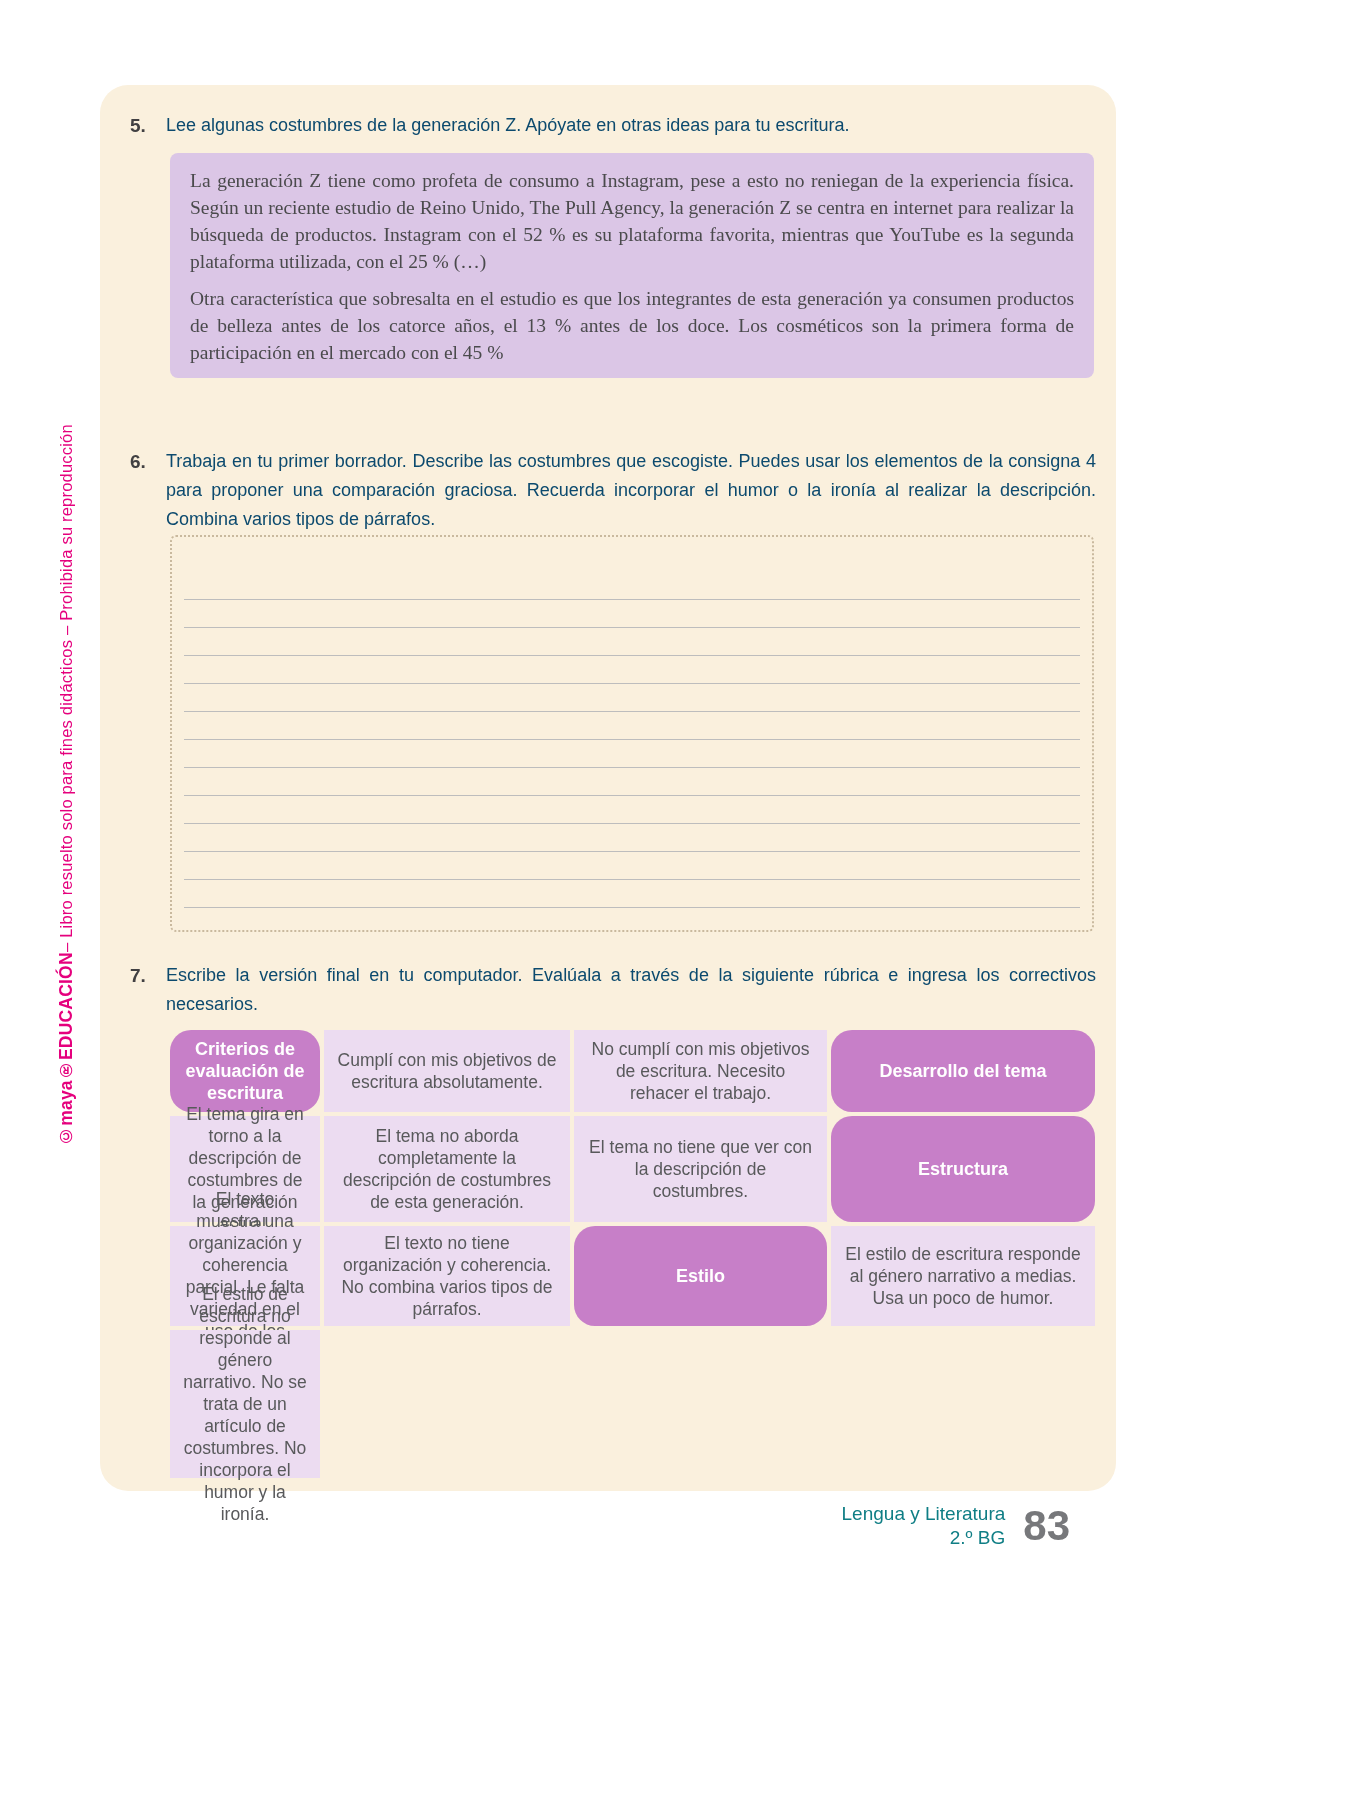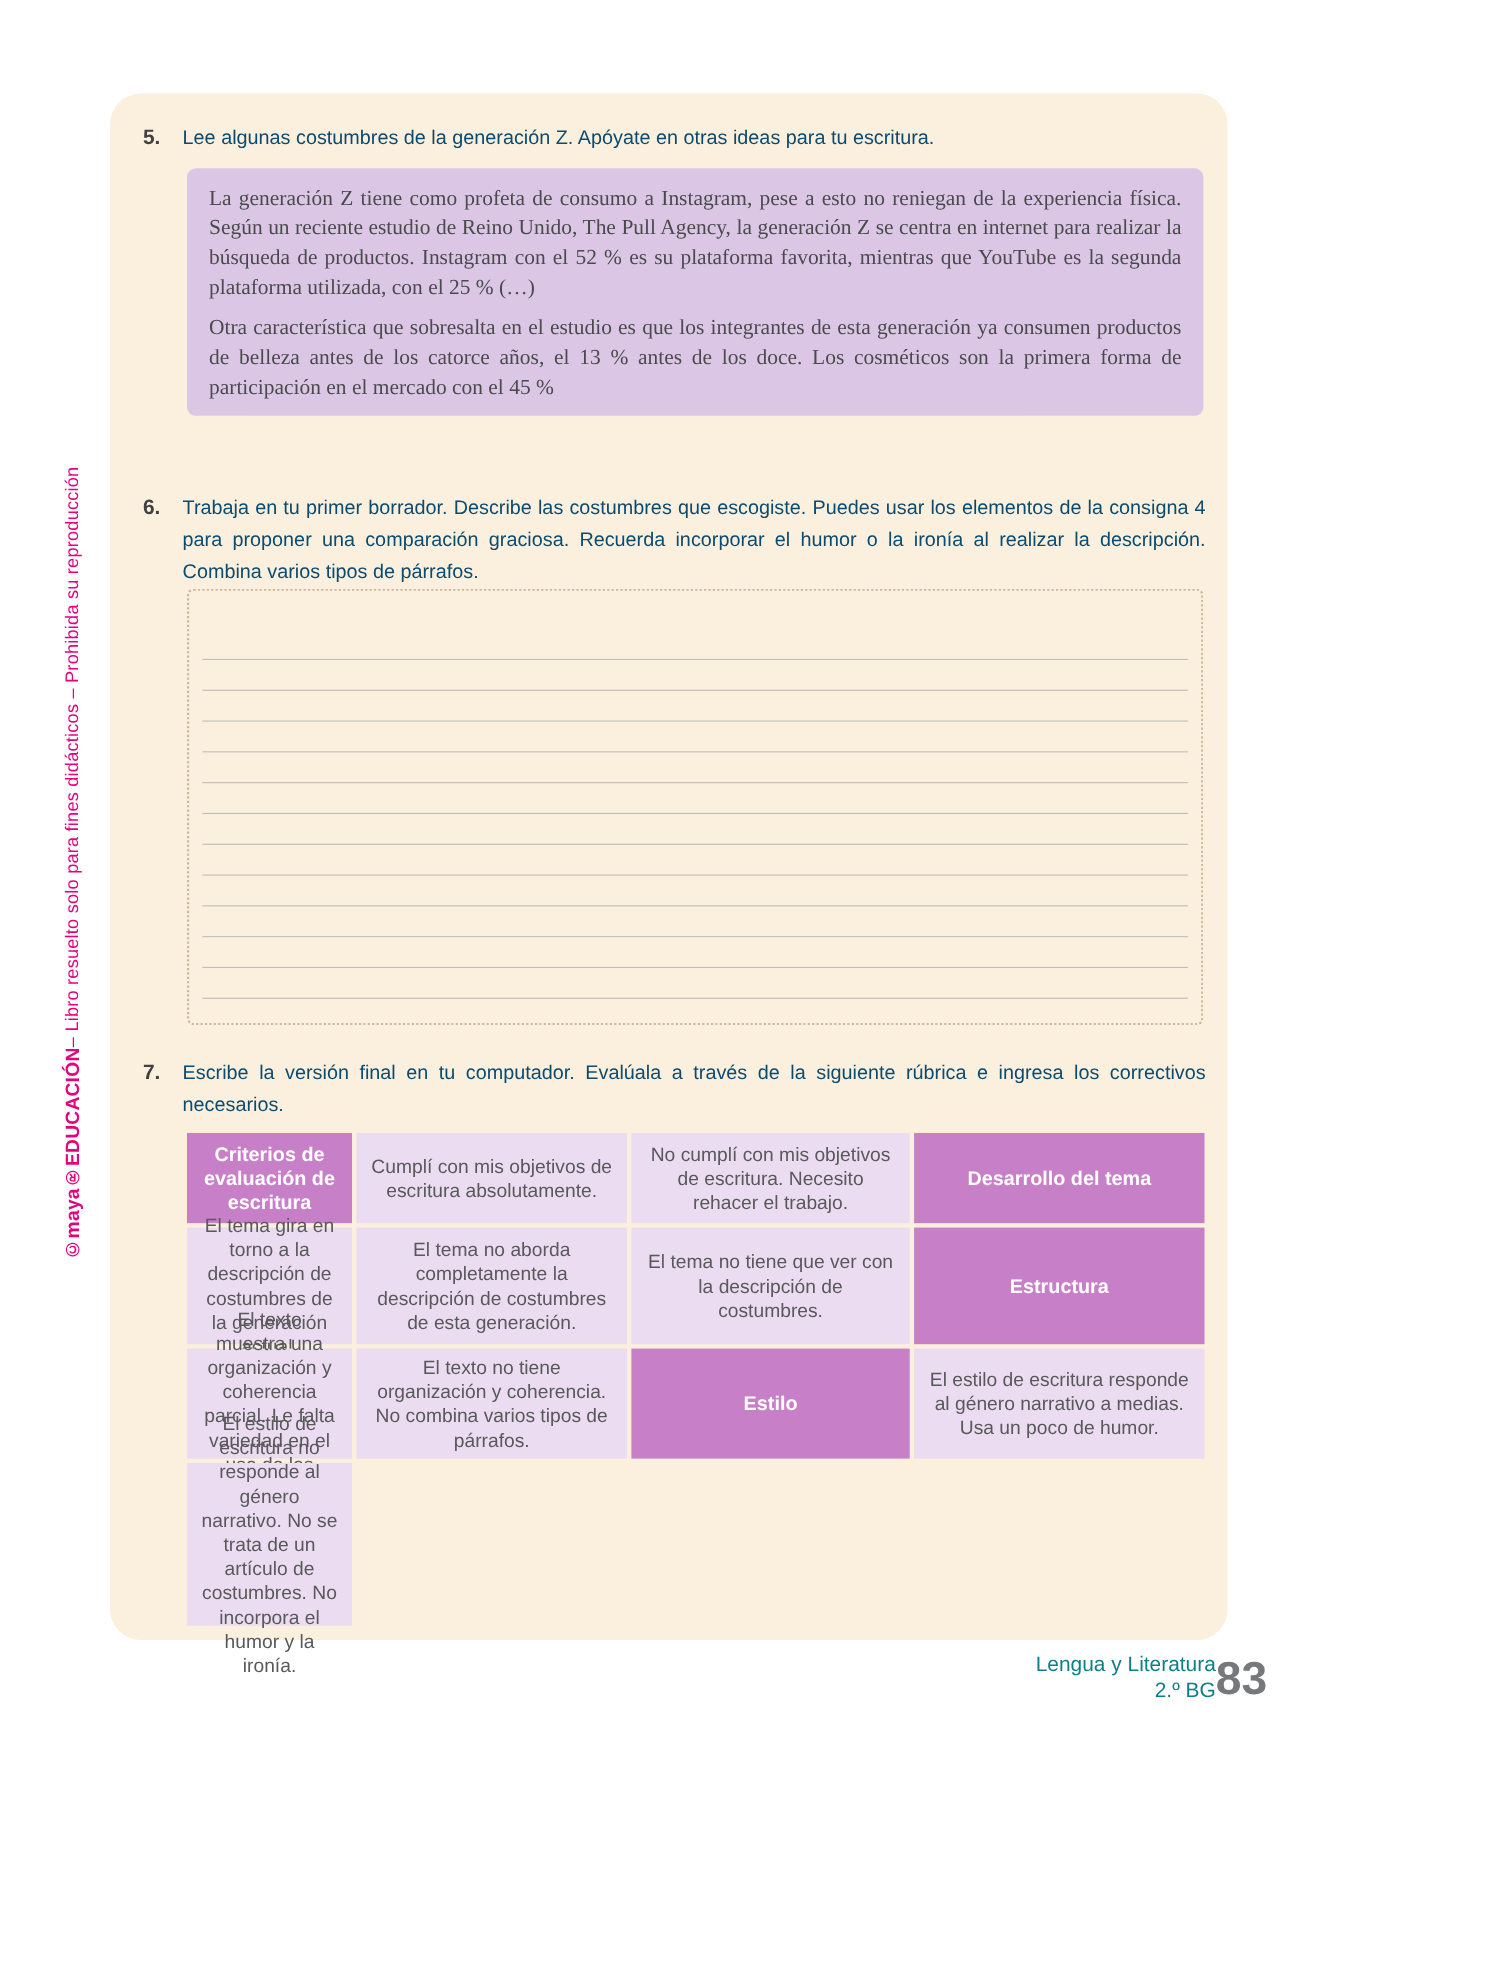--- a/index.html
+++ b/index.html
@@ -44,40 +44,41 @@
   
   .rubric {
     position:absolute; left:70px; top:945px; width:925px;
     display:grid; grid-template-columns:150px 246px 253px 1fr;
     grid-template-rows:82px 106px 100px 148px; gap:4px;
   }
   .rubric-header {
     background:#c77fc8; color:#ffffff; font-weight:bold; font-size:18px; line-height:22px;
     display:flex; align-items:center; justify-content:center; text-align:center;
     padding:6px 12px;
+    border-radius:21px;
   }
   .rubric-cell {
     background:#ecdcf1; color:#58595b; font-size:17.5px; line-height:22px;
     display:flex; align-items:center; justify-content:center; text-align:center;
     padding:6px 12px; white-space:pre-line;
   }
 
   
   .sidebar {
     position:absolute; left:56px; top:420px; height:730px;
     writing-mode:vertical-rl; transform:rotate(180deg);
     color:#e5007d; font-size:16.5px; letter-spacing:0.2px;
     display:flex; align-items:center; justify-content:center; white-space:nowrap;
   }
   .sidebar .brand { font-weight:bold; font-size:17.5px; }
 
   
   .footer {
-    position:absolute; top:1502px; left:862px; width:290px;
-    display:flex; align-items:center; justify-content:flex-end; 
+    position:absolute; top:1502px; left:780px; width:290px;
+    display:flex; align-items:center; justify-content:flex-end; gap:18px;
   }
   .footer .subject-block { text-align:right; color:#0f7e85; font-size:19px; line-height:24px; }
   .footer .page-number { color:#77787b; font-size:42px; font-weight:bold; line-height:34px; }
 </style>
 </head>
 <body>
 
 <div class="page">
 
   <div class="sidebar">

